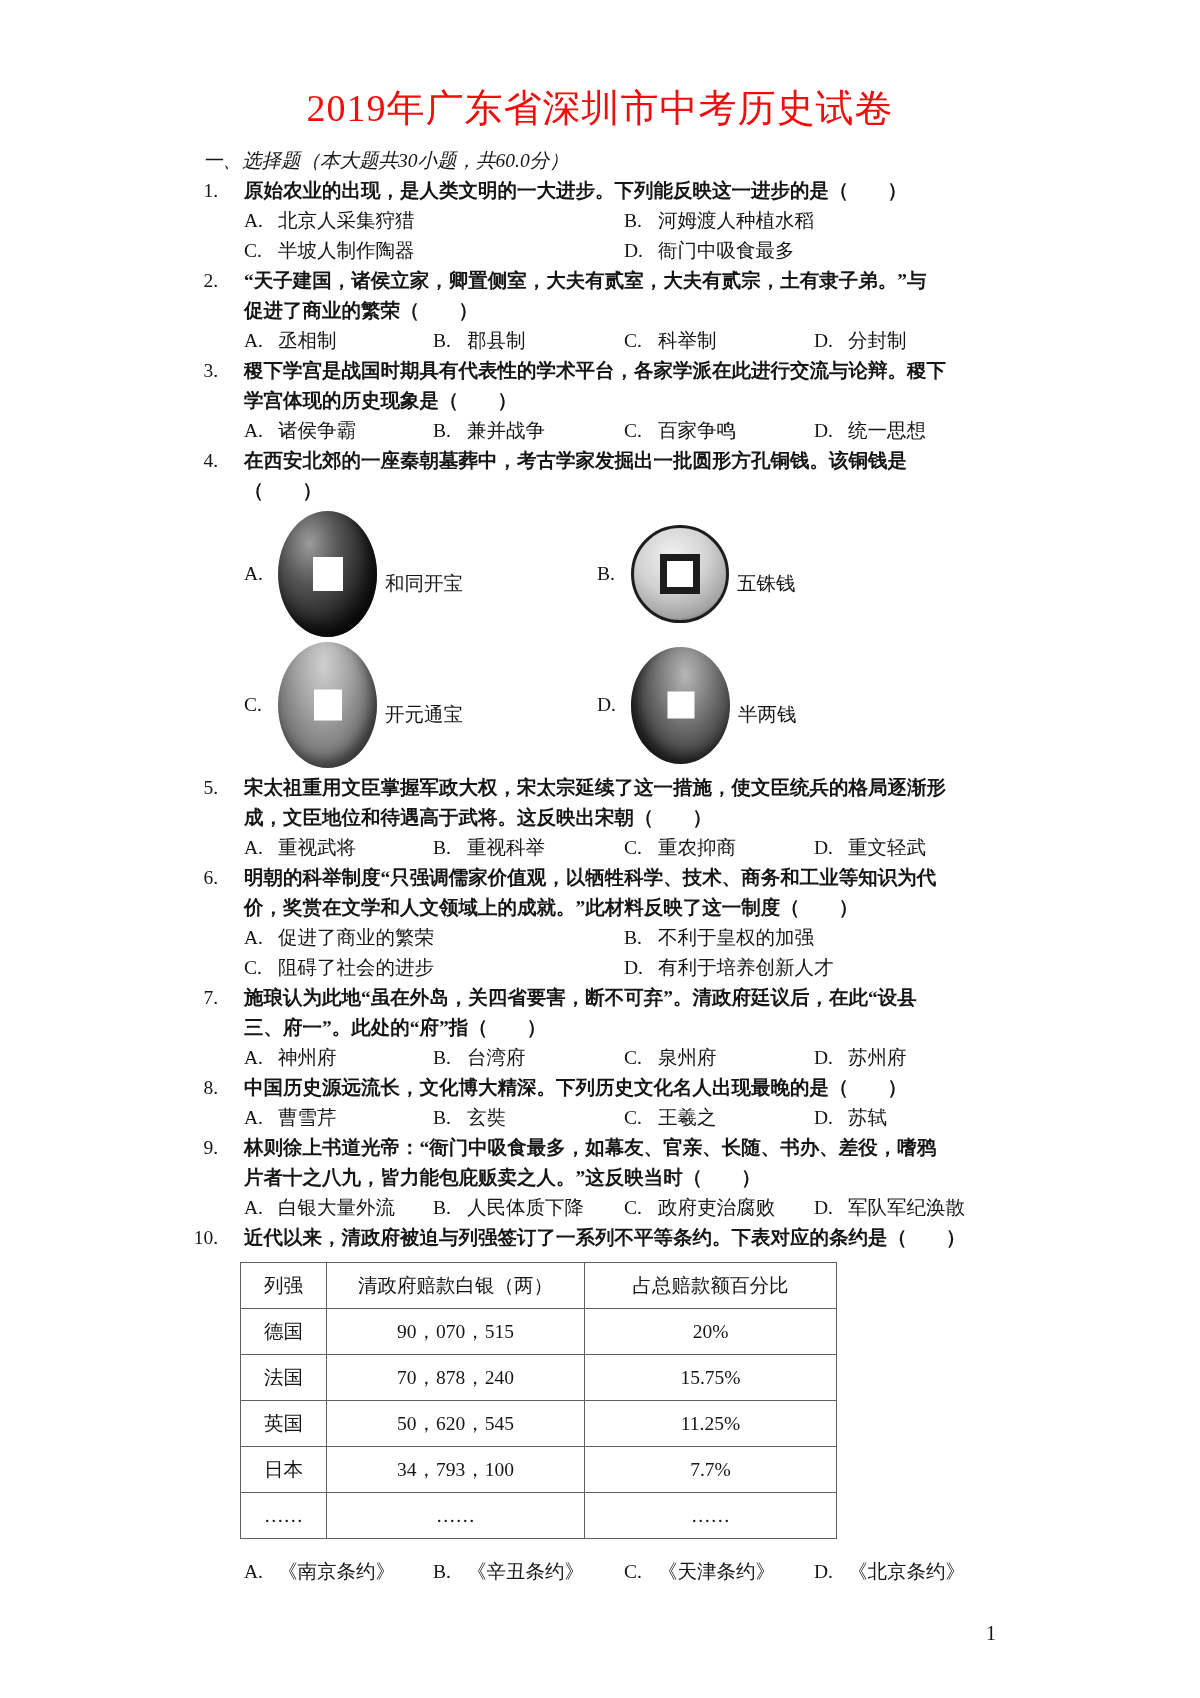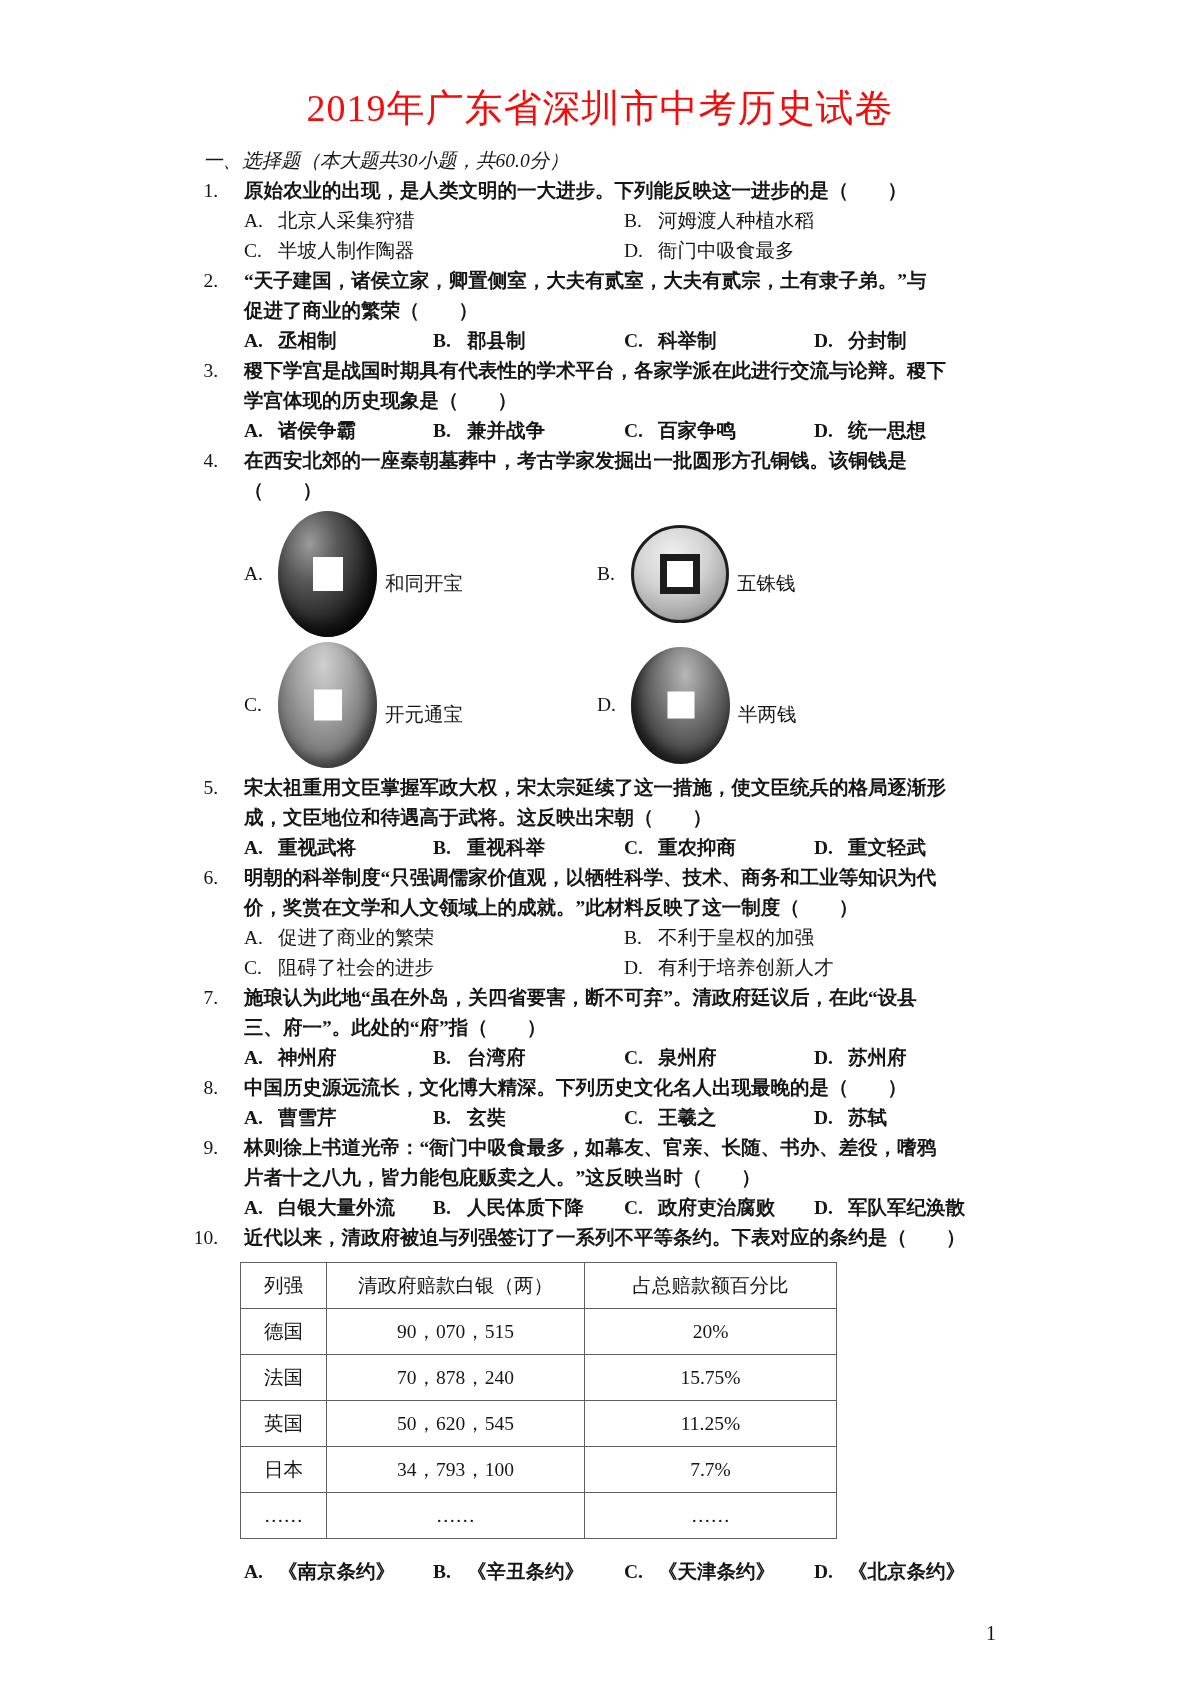--- a/index.html
+++ b/index.html
@@ -16,21 +16,21 @@
   .content {
     margin:22px 0 0 190px; width:760px;
     font-size:19.5px; line-height:30px; color:#161616;
   }
   .heading { margin-left:13px; white-space:nowrap;font-style:italic; }
   .q { display:flex; }
   .qnum { flex:none; width:28px; text-align:right; }
   .qbody { flex:1; margin-left:26px; min-width:0; }
   .qline { white-space:nowrap;font-weight:bold; }
   .opts { display:grid; }
-  .cols4 { grid-template-columns:189px 191px 190px auto;font-weight:bold; }
+  .cols4 { grid-template-columns:189px 191px 190px auto; }
   .cols2 { grid-template-columns:380px auto; }
   .opt { white-space:nowrap; }
   .olabel { display:inline-block; min-width:34px; }
   
   .coin-row { display:flex; align-items:center; margin:5px 0; }
   .coin-cell { width:380px; display:flex; align-items:center; }
   .coin { position:relative; flex:none; border-radius:50%; margin-right:8px; }
   .coin .hole {
     position:absolute; left:50%; top:50%; transform:translate(-50%,-50%);
     background:#ffffff;

